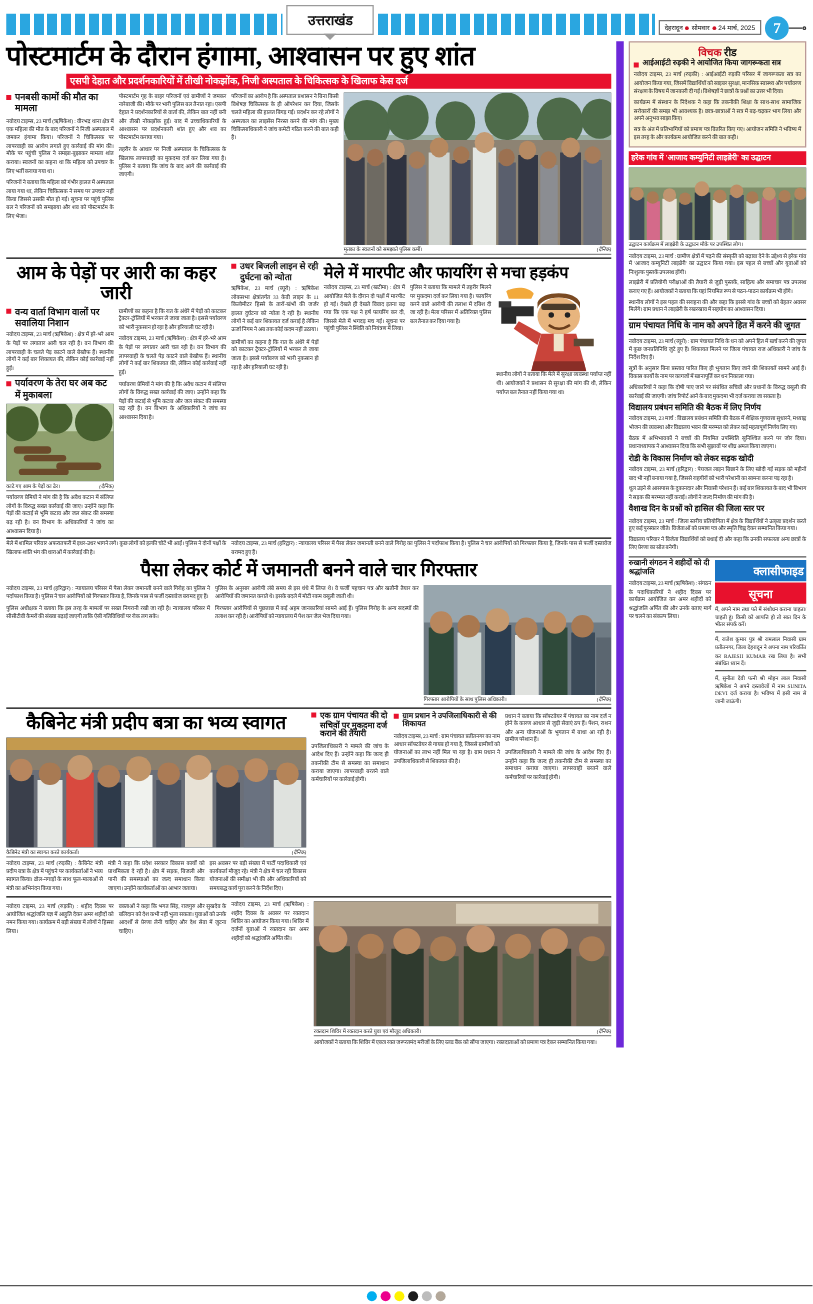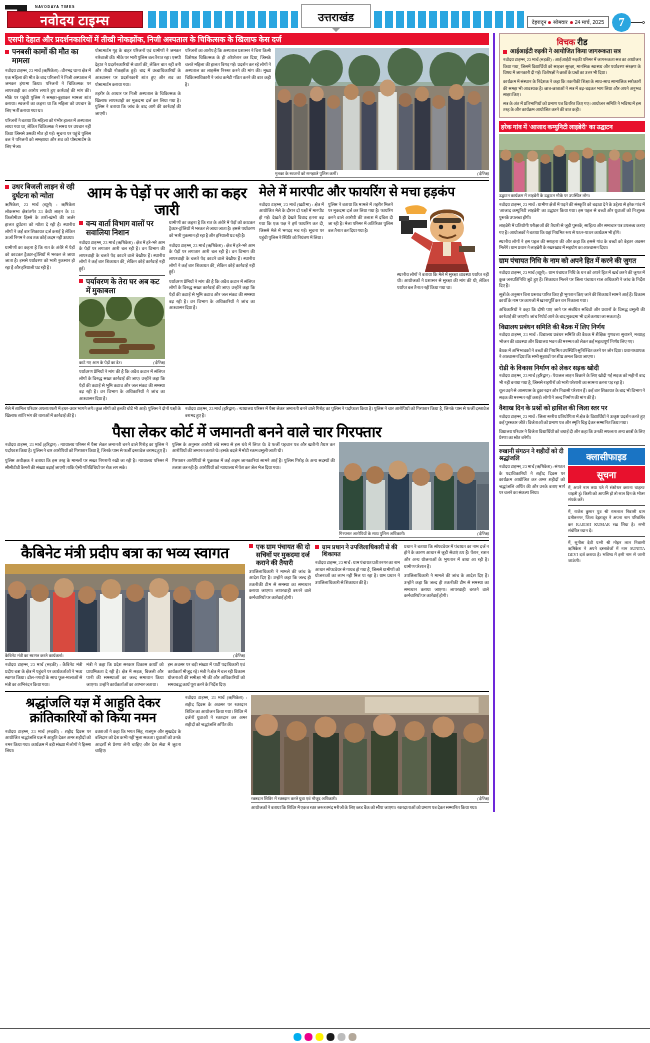--- a/index.html
+++ b/index.html
@@ -59,32 +59,33 @@
     width:19px;height:19px;border-radius:50%;background:#2aa6e0;color:#fff;
     display:flex;align-items:center;justify-content:center;font-weight:bold;font-size:12px;
     font-family:"Liberation Serif", serif;
   }
   .pageno-line { width:11px;height:1px;background:#333; }
   .pageno-dot { width:3px;height:3px;border:1px solid #333;border-radius:50%; }
 
   
   .body-area { display:flex; gap:4px; margin-top:3px; }
   .left-block { width:484px; flex:0 0 auto; }
-  .right-rail { width:152px; flex:0 0 auto; border-left:2px solid #6d28d9; padding-left:4px; }
+  .right-rail { width:152px; flex:0 0 auto; border-left:6px solid #6d28d9; padding-left:4px; }
 
   
   .lead-head {
     font-family:"Liberation Serif", serif; font-weight:bold;
     font-size:21.5px; line-height:1.06; letter-spacing:-.2px; color:#000;
     padding:1px 0 2px 0;
   }
   .lead-kicker {
-    background:#e8112d; color:#fff; font-family:Liberation Sans, sans-serif;
+    background:#e8112d; color:#fff; font-family:Liberation Serif, serif;
     font-weight:bold; font-size:7.6px; padding:1.5px 3px; line-height:1.25;
     margin-bottom:3px;
+    margin-left:48px;
   }
 
   
   .cols { display:flex; gap:4px; }
   .col { flex:1 1 0; min-width:0; }
 
   .bullet-head {
     display:flex; gap:3px; align-items:flex-start; font-weight:bold;
     font-family:"Liberation Serif", serif; font-size:7.4px; line-height:1.2;
     margin-bottom:2px;
@@ -126,21 +127,21 @@
   }
   .rail-sub {
     font-family:"Liberation Serif", serif; font-weight:bold; font-size:6.8px;
     line-height:1.2; border-top:1px solid #000; border-bottom:1px solid #000;
     padding:1.5px 0; margin:3px 0 2px 0;
   }
   .rail-sub2 {
     font-family:"Liberation Serif", serif; font-weight:bold; font-size:6.4px;
     line-height:1.2; margin:3px 0 1.5px 0;
   }
-  .cls-blue { background:#1a74c4; color:#fff; text-align:center; font-weight:bold;
+  .cls-blue { background:#1a74c4; color:#fff; text-align:right; font-weight:bold;
               font-size:9px; padding:2px; font-family:Liberation Serif, serif; }
   .cls-red  { background:#e8112d; color:#fff; text-align:center; font-weight:bold;
               font-size:9px; padding:2px; font-family:"Liberation Serif", serif;
               margin-top:1px; }
   .cls-body { font-size:4.2px; line-height:1.45; text-align:justify; margin-top:2px;
               font-family:"Liberation Serif", serif; }
   .cls-item { font-size:4.2px; line-height:1.45; text-align:justify; margin-top:3px;
               font-family:"Liberation Serif", serif; }
 
   
@@ -152,27 +153,20 @@
 
   
   .gun-art { position:relative; width:100%; height:70px; }
 </style>
 </head>
 <body>
 
 <div class="page">
 
   <div class="masthead">
-    <div class="logo-wrap">
-      <div class="logo-corner"></div>
-      <div class="logo-supertext">NAVODAYA TIMES</div>
-      <div class="logo-box">
-        <div class="logo-text">नवोदय टाइम्स</div>
-      </div>
-    </div>
     <div class="dashbar"></div>
     <div class="edition-tab">
       <span>उत्तराखंड</span>
     </div>
     <div class="dashbar"></div>
     <div class="dateline">
       <span>देहरादून</span>
       <i class="dot-red"></i>
       <span>सोमवार</span>
       <i class="dot-red"></i>
@@ -183,20 +177,21 @@
       <div class="pageno-line"></div>
       <div class="pageno-dot"></div>
     </div>
   </div>
 
   <div class="body-area">
 
   <div class="left-block">
 
     <div>
+      <div class="lead-head">पोस्टमार्टम के दौरान हंगामा, आश्वासन पर हुए शांत</div>
       <div class="lead-kicker">एसपी देहात और प्रदर्शनकारियों में तीखी नोकझोंक, निजी अस्पताल के चिकित्सक के खिलाफ केस दर्ज</div>
 
       <div class="cols" style="align-items:flex-start;">
         <div class="col" style="flex:0 0 86px;">
           <div class="bullet-head">
             <span>पनबसी कामों की मौत का मामला</span>
           </div>
           <div class="txt">नवोदय टाइम्स, 23 मार्च (ऋषिकेश) : वीरभद्र थाना क्षेत्र में एक महिला की मौत के बाद परिजनों ने निजी अस्पताल में जमकर हंगामा किया। परिजनों ने चिकित्सक पर लापरवाही का आरोप लगाते हुए कार्रवाई की मांग की। मौके पर पहुंची पुलिस ने समझा-बुझाकर मामला शांत कराया। स्वजनों का कहना था कि महिला को उपचार के लिए भर्ती कराया गया था।</div>
           <div class="txt" style="margin-top:3px;">परिजनों ने बताया कि महिला को गंभीर हालत में अस्पताल लाया गया था, लेकिन चिकित्सक ने समय पर उपचार नहीं किया जिससे उसकी मौत हो गई। सूचना पर पहुंचे पुलिस बल ने परिजनों को समझाया और शव को पोस्टमार्टम के लिए भेजा।</div>
         </div>
@@ -253,28 +248,20 @@
             <span>मृतका के स्वजनों को समझाते पुलिस कर्मी।</span>
             <span class="credit">(दैनिक)</span>
           </div>
         </div>
       </div>
     </div>
 
     <div class="rule-top" style="margin-top:2px;"></div>
     <div class="cols" style="align-items:flex-start; margin-top:2px;">
 
-      <div class="col" style="flex:0 0 70px;">
-        <div class="bullet-head" style="font-size:7px;">
-          <span>उधर बिजली लाइन से रही दुर्घटना को न्योता</span>
-        </div>
-        <div class="txt">ऋषिकेश, 23 मार्च (ब्यूरो) : ऋषिकेश लोकसभा क्षेत्रांतर्गत 33 केवी लाइन के 11 किलोमीटर हिस्से के तारों-खंभों की जर्जर हालत दुर्घटना को न्योता दे रही है। स्थानीय लोगों ने कई बार शिकायत दर्ज कराई है लेकिन ऊर्जा निगम ने अब तक कोई कदम नहीं उठाया।</div>
-        <div class="txt" style="margin-top:3px;">ग्रामीणों का कहना है कि रात के अंधेरे में पेड़ों को काटकर ट्रैक्टर-ट्रॉलियों में भरकर ले जाया जाता है। इससे पर्यावरण को भारी नुकसान हो रहा है और हरियाली घट रही है।</div>
-      </div>
-
       <div class="col" style="flex:0 0 176px;">
         <div class="sec-head">आम के पेड़ों पर आरी का कहर जारी</div>
         <div class="cols">
           <div class="col">
             <div class="bullet-head">
               <span>वन्य वार्ता विभाग वालों पर सवालिया निशान</span>
             </div>
             <div class="txt">नवोदय टाइम्स, 23 मार्च (ऋषिकेश) : क्षेत्र में हरे-भरे आम के पेड़ों पर लगातार आरी चल रही है। वन विभाग की लापरवाही के चलते पेड़ काटने वाले बेखौफ हैं। स्थानीय लोगों ने कई बार शिकायत की, लेकिन कोई कार्रवाई नहीं हुई।</div>
             <div class="rule-thin"></div>
             <div class="bullet-head">
@@ -302,20 +289,28 @@
               <span class="credit">(दैनिक)</span>
             </div>
             <div class="txt" style="margin-top:2px;">पर्यावरण प्रेमियों ने मांग की है कि अवैध कटान में संलिप्त लोगों के विरुद्ध सख्त कार्रवाई की जाए। उन्होंने कहा कि पेड़ों की कटाई से भूमि कटाव और जल संकट की समस्या बढ़ रही है। वन विभाग के अधिकारियों ने जांच का आश्वासन दिया है।</div>
           </div>
           <div class="col">
             <div class="txt">ग्रामीणों का कहना है कि रात के अंधेरे में पेड़ों को काटकर ट्रैक्टर-ट्रॉलियों में भरकर ले जाया जाता है। इससे पर्यावरण को भारी नुकसान हो रहा है और हरियाली घट रही है।</div>
             <div class="txt" style="margin-top:3px;">नवोदय टाइम्स, 23 मार्च (ऋषिकेश) : क्षेत्र में हरे-भरे आम के पेड़ों पर लगातार आरी चल रही है। वन विभाग की लापरवाही के चलते पेड़ काटने वाले बेखौफ हैं। स्थानीय लोगों ने कई बार शिकायत की, लेकिन कोई कार्रवाई नहीं हुई।</div>
             <div class="txt" style="margin-top:3px;">पर्यावरण प्रेमियों ने मांग की है कि अवैध कटान में संलिप्त लोगों के विरुद्ध सख्त कार्रवाई की जाए। उन्होंने कहा कि पेड़ों की कटाई से भूमि कटाव और जल संकट की समस्या बढ़ रही है। वन विभाग के अधिकारियों ने जांच का आश्वासन दिया है।</div>
           </div>
         </div>
+      </div>
+
+      <div class="col" style="flex:0 0 70px;">
+        <div class="bullet-head" style="font-size:7px;">
+          <span>उधर बिजली लाइन से रही दुर्घटना को न्योता</span>
+        </div>
+        <div class="txt">ऋषिकेश, 23 मार्च (ब्यूरो) : ऋषिकेश लोकसभा क्षेत्रांतर्गत 33 केवी लाइन के 11 किलोमीटर हिस्से के तारों-खंभों की जर्जर हालत दुर्घटना को न्योता दे रही है। स्थानीय लोगों ने कई बार शिकायत दर्ज कराई है लेकिन ऊर्जा निगम ने अब तक कोई कदम नहीं उठाया।</div>
+        <div class="txt" style="margin-top:3px;">ग्रामीणों का कहना है कि रात के अंधेरे में पेड़ों को काटकर ट्रैक्टर-ट्रॉलियों में भरकर ले जाया जाता है। इससे पर्यावरण को भारी नुकसान हो रहा है और हरियाली घट रही है।</div>
       </div>
 
       <div class="col" style="flex:1 1 auto;">
         <div class="sec-head sm" style="text-align:left;">मेले में मारपीट और फायरिंग से मचा हड़कंप</div>
         <div class="cols">
           <div class="col">
             <div class="txt">नवोदय टाइम्स, 23 मार्च (खटीमा) : क्षेत्र में आयोजित मेले के दौरान दो पक्षों में मारपीट हो गई। देखते ही देखते विवाद इतना बढ़ गया कि एक पक्ष ने हर्ष फायरिंग कर दी, जिससे मेले में भगदड़ मच गई। सूचना पर पहुंची पुलिस ने स्थिति को नियंत्रण में लिया।</div>
           </div>
           <div class="col">
             <div class="txt">पुलिस ने बताया कि मामले में तहरीर मिलने पर मुकदमा दर्ज कर लिया गया है। फायरिंग करने वाले आरोपी की तलाश में दबिश दी जा रही है। मेला परिसर में अतिरिक्त पुलिस बल तैनात कर दिया गया है।</div>
@@ -466,21 +461,20 @@
             <div class="txt">प्रधान ने बताया कि सॉफ्टवेयर में पंचायत का नाम दर्ज न होने के कारण आधार से जुड़ी सेवाएं ठप हैं। पेंशन, राशन और अन्य योजनाओं के भुगतान में बाधा आ रही है। ग्रामीण परेशान हैं।</div>
             <div class="txt" style="margin-top:3px;">उपजिलाधिकारी ने मामले की जांच के आदेश दिए हैं। उन्होंने कहा कि जल्द ही तकनीकी टीम से समस्या का समाधान कराया जाएगा। लापरवाही बरतने वाले कर्मचारियों पर कार्रवाई होगी।</div>
           </div>
         </div>
       </div>
     </div>
 
     <div class="rule-top" style="margin-top:3px;"></div>
     <div class="cols" style="align-items:flex-start; margin-top:2px;">
       <div class="col" style="flex:0 0 176px;">
-        <div class="sec-head sm">श्रद्धांजलि यज्ञ में आहुति देकर क्रांतिकारियों को किया नमन</div>
         <div class="cols" style="margin-top:2px;">
           <div class="col">
             <div class="txt">नवोदय टाइम्स, 23 मार्च (रुड़की) : शहीद दिवस पर आयोजित श्रद्धांजलि यज्ञ में आहुति देकर अमर शहीदों को नमन किया गया। कार्यक्रम में बड़ी संख्या में लोगों ने हिस्सा लिया।</div>
           </div>
           <div class="col">
             <div class="txt">वक्ताओं ने कहा कि भगत सिंह, राजगुरु और सुखदेव के बलिदान को देश कभी नहीं भुला सकता। युवाओं को उनके आदर्शों से प्रेरणा लेनी चाहिए और देश सेवा में जुटना चाहिए।</div>
           </div>
         </div>
       </div>
 

